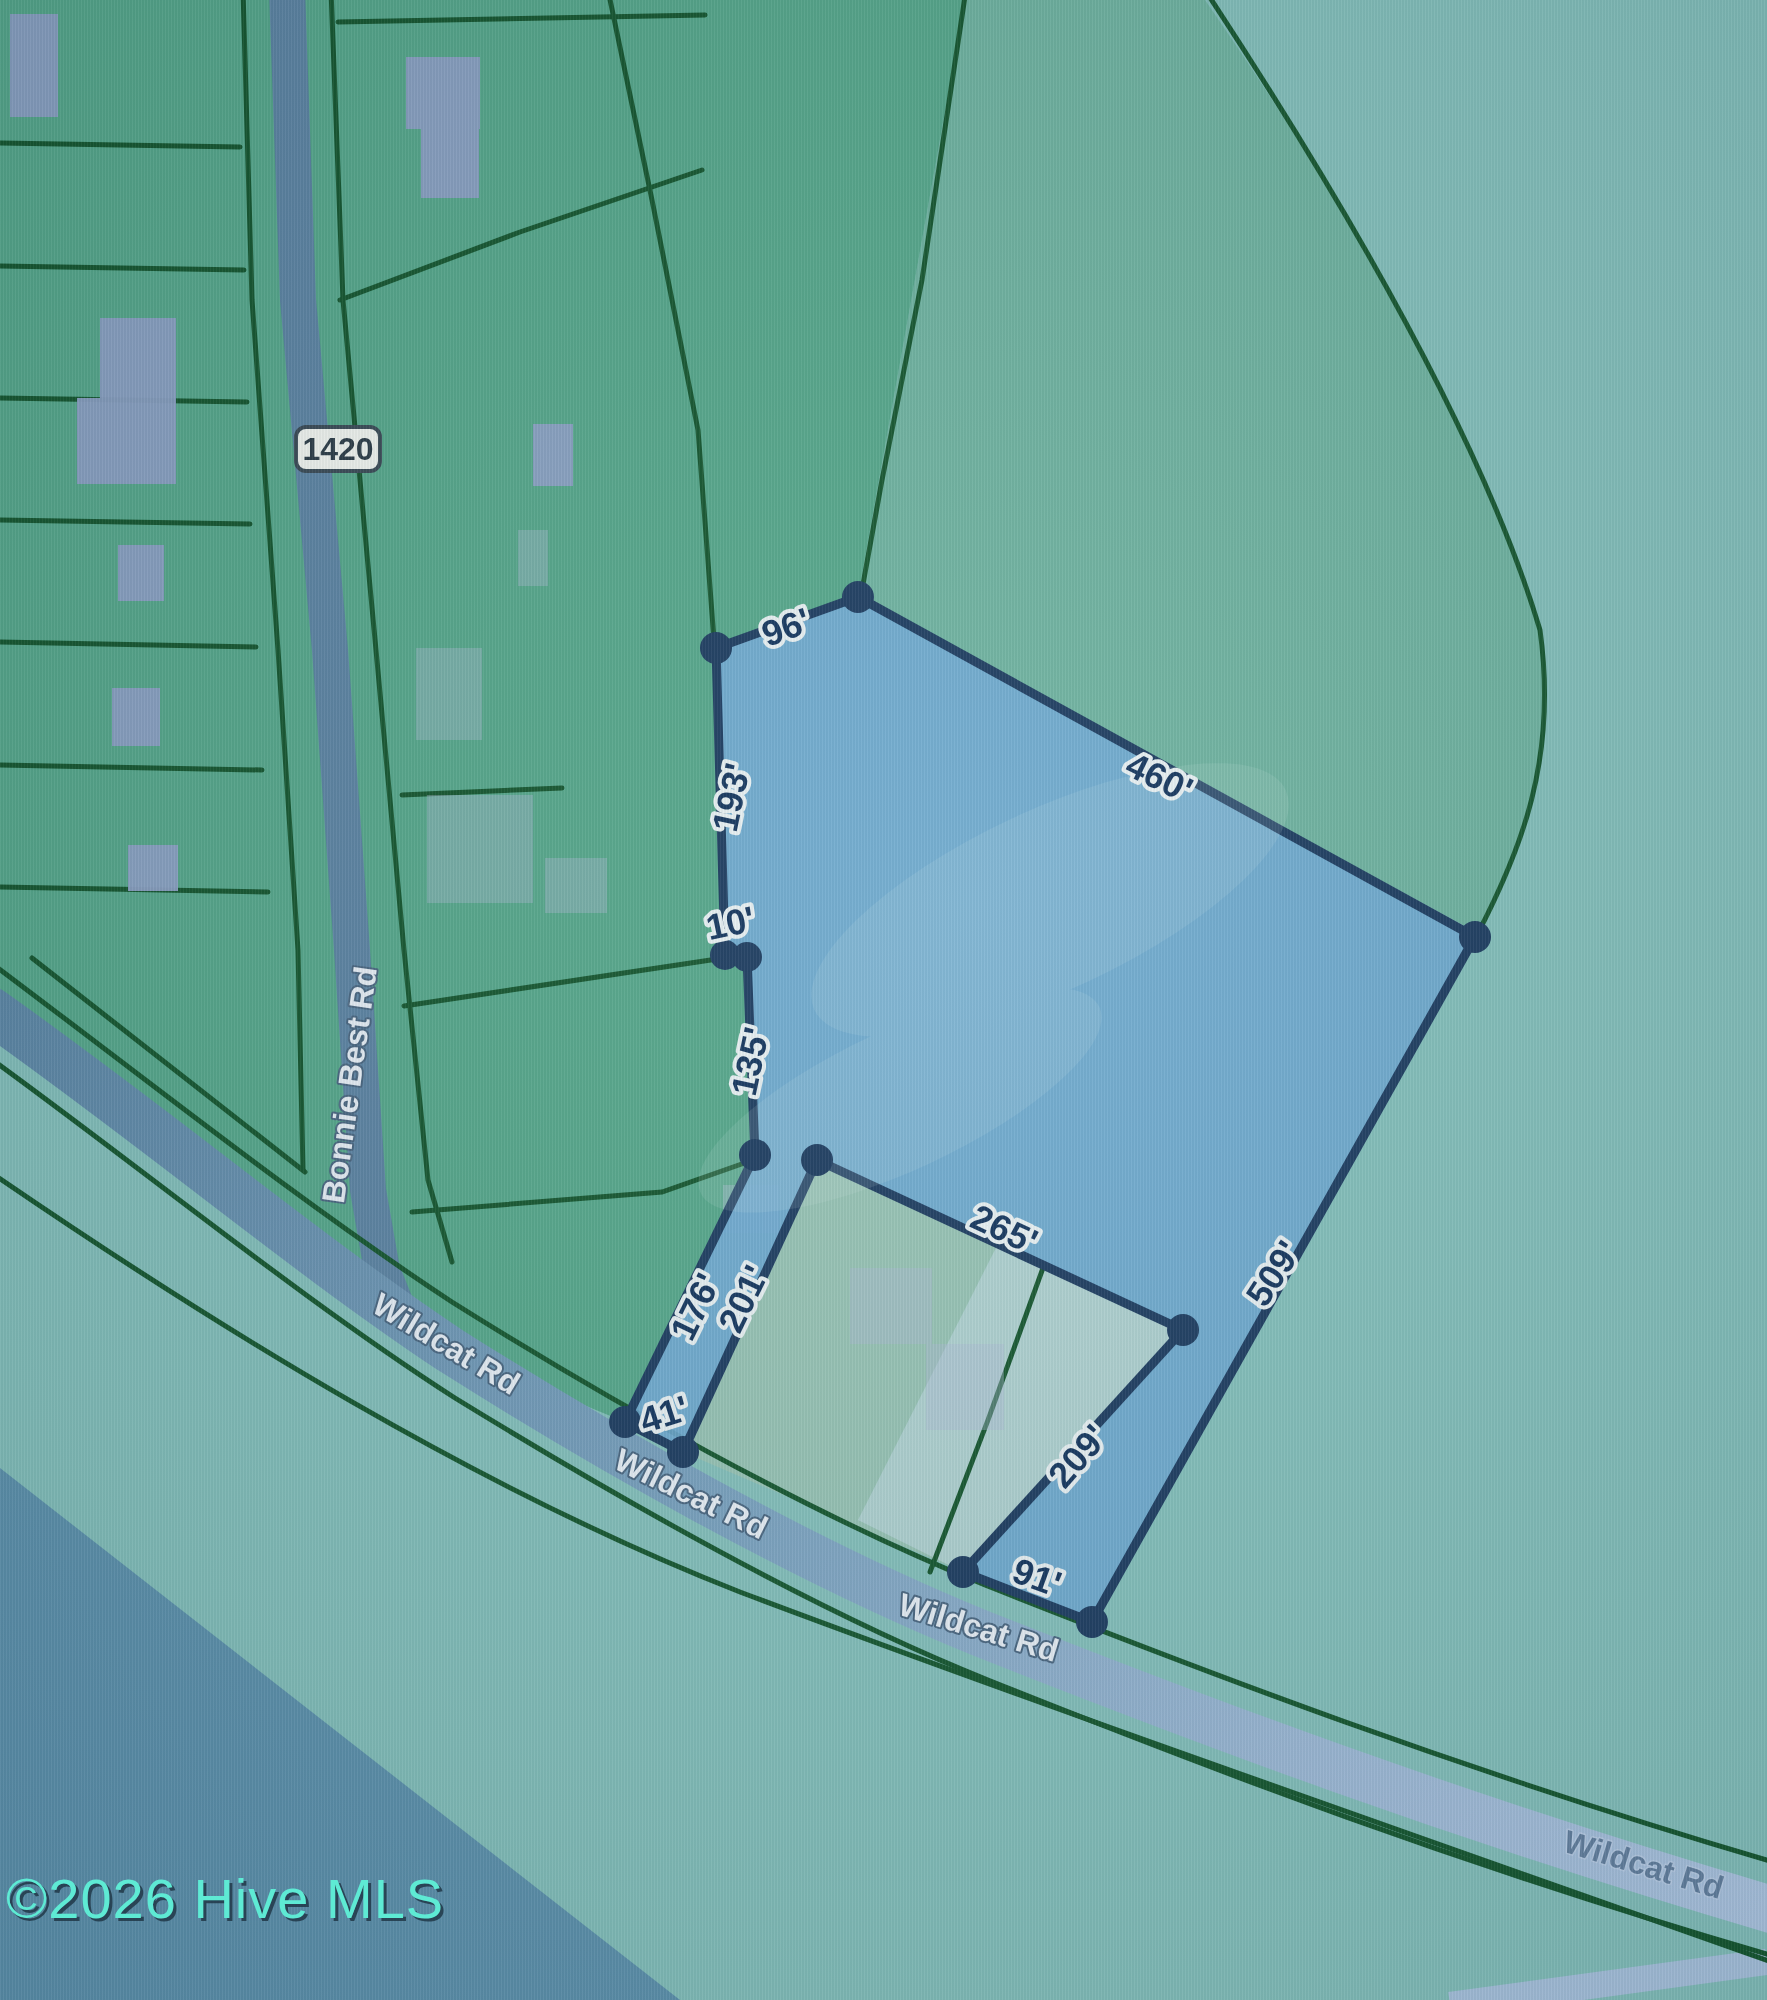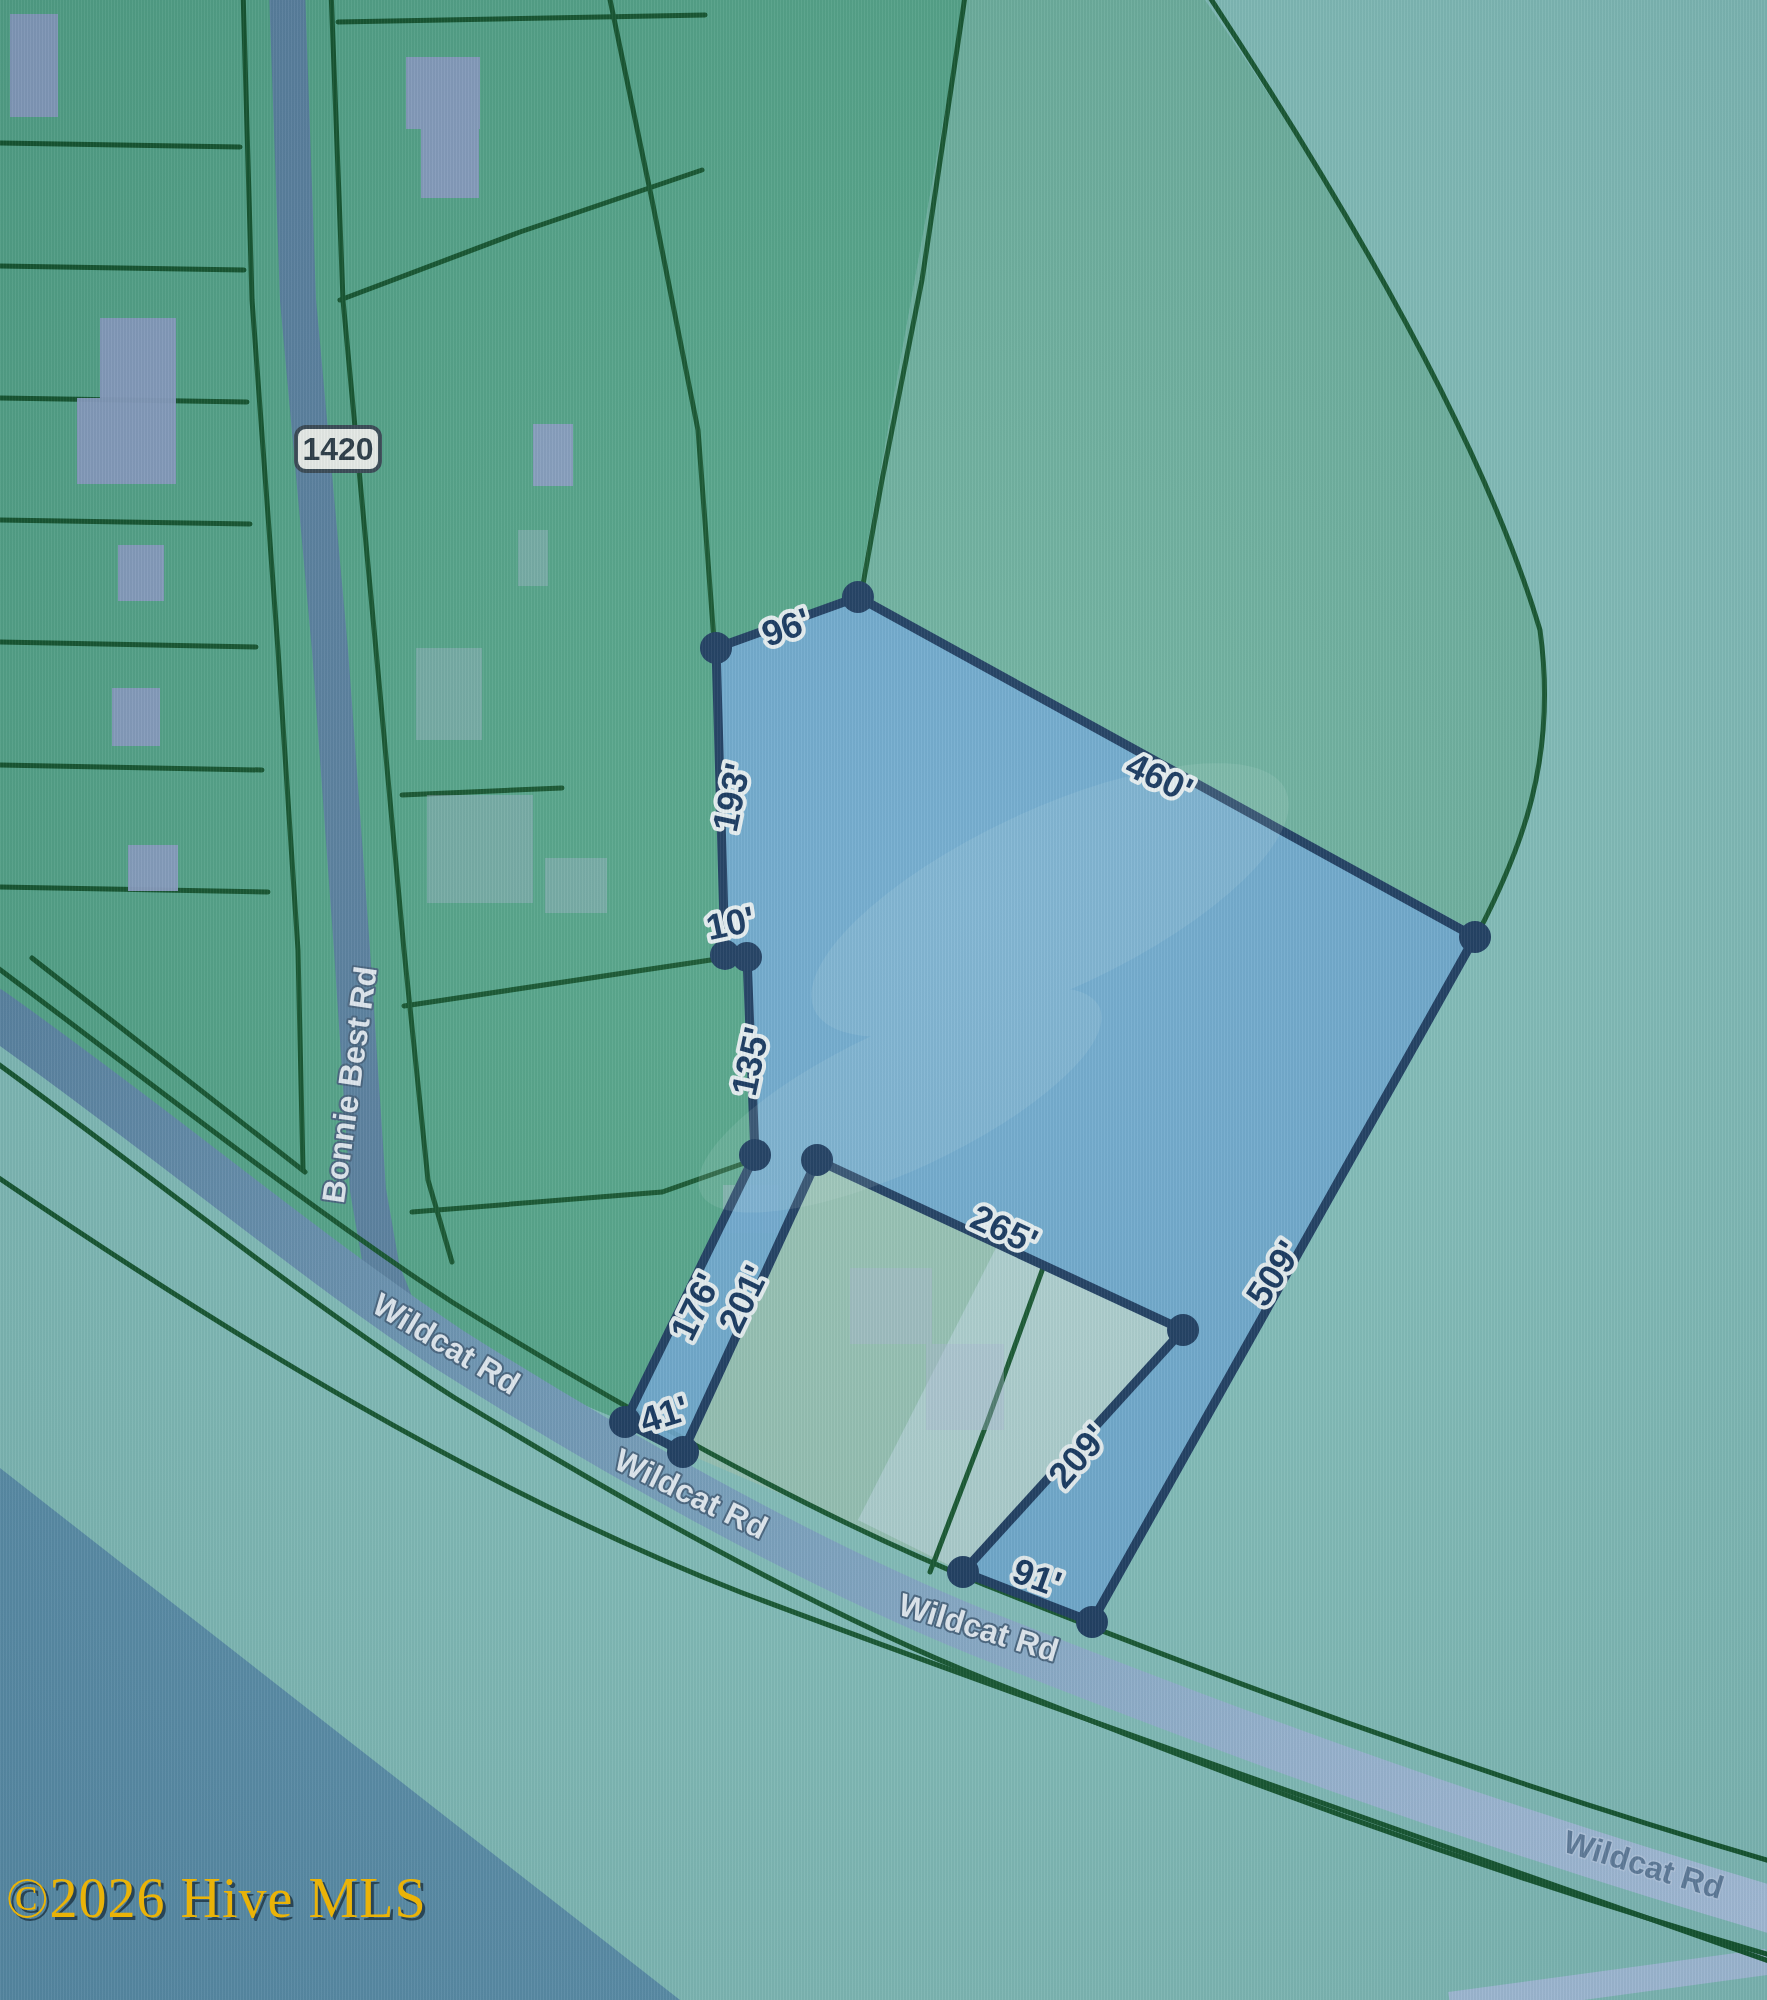--- a/index.html
+++ b/index.html
@@ -16,22 +16,22 @@
        stroke-linejoin:round;text-anchor:middle;dominant-baseline:middle;}
   .road-label.dark{fill:#64809f;stroke:#b9cde6;stroke-width:3px;}
   .badge-text{font-family:"Liberation Sans",sans-serif;font-weight:bold;font-size:32px;
        fill:#2c3b46;text-anchor:middle;dominant-baseline:middle;}
   
   #scanlines{position:absolute;left:0;top:0;width:100%;height:100%;pointer-events:none;
        background:repeating-linear-gradient(90deg,rgba(255,255,255,.05) 0 1px,rgba(0,40,40,.04) 1px 3px);}
   #vignette{position:absolute;left:0;top:0;width:100%;height:100%;pointer-events:none;
        background:radial-gradient(ellipse at 55% 45%,rgba(255,255,255,.06),rgba(0,20,40,.10));}
   #watermark{position:absolute;left:6px;top:1866px;font-size:56px;letter-spacing:1px;
-       color:#eab308;text-shadow:3px 3px 0 rgba(25,45,60,.75);
-       font-family:Liberation Serif, serif;}
+       color:#5eead4;text-shadow:3px 3px 0 rgba(25,45,60,.75);
+       font-family:Liberation Sans, sans-serif;}
 </style>
 </head>
 <body>
 
 <div id="stage">
 <svg width="1767" height="2000" viewBox="0 0 1767 2000">
   <defs>
     <linearGradient id="roadGrad" x1="0" y1="1000" x2="1767" y2="1900" gradientUnits="userSpaceOnUse">
       <stop offset="0" stop-color="#5d87a6"></stop>
       <stop offset="0.45" stop-color="#7ba3c0"></stop>

